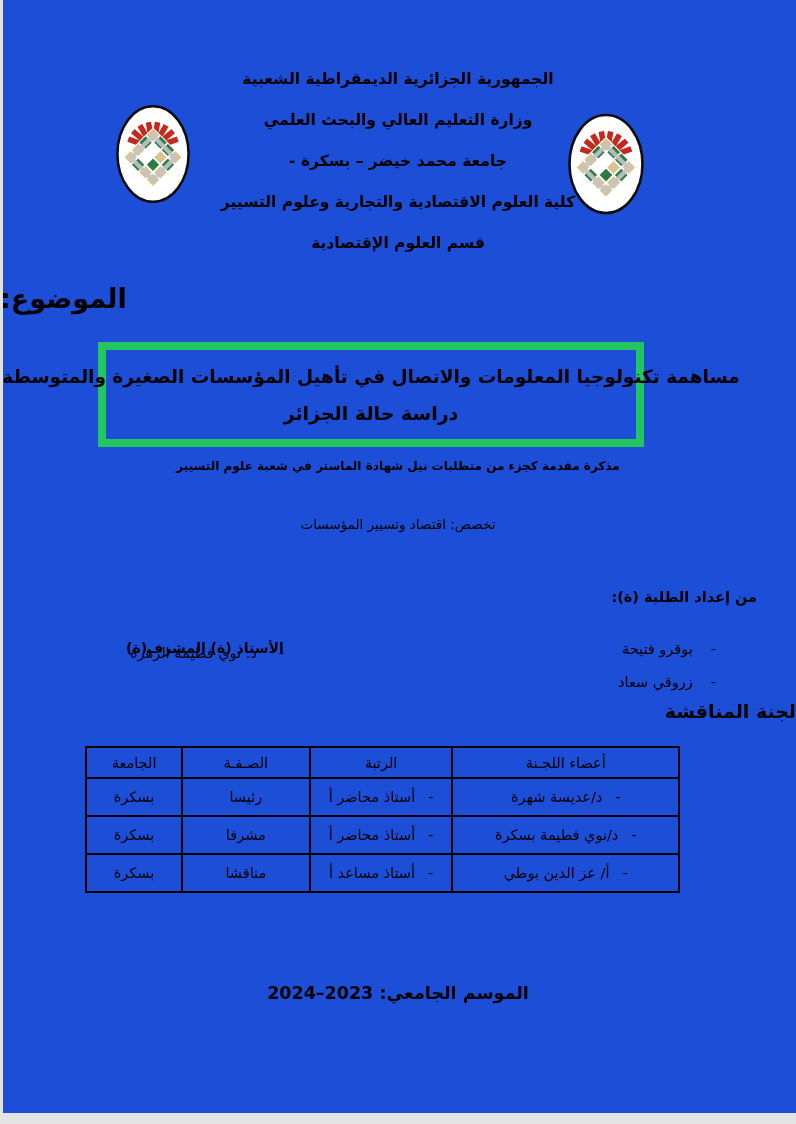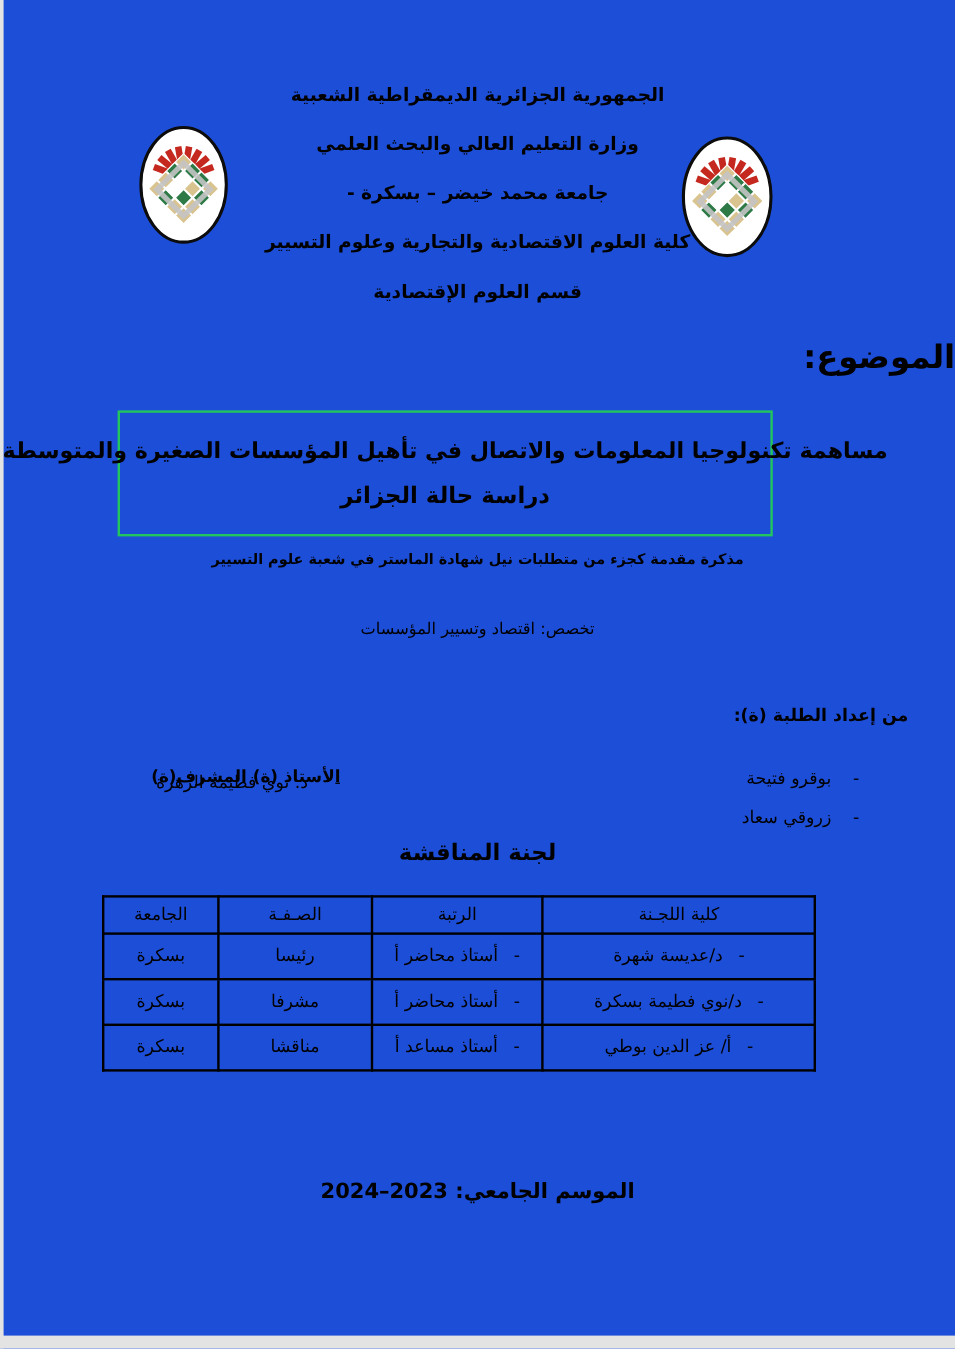--- a/index.html
+++ b/index.html
@@ -13,45 +13,45 @@
   .edge-bottom{ position:absolute; left:0; top:1113px; width:796px; height:11px; background:#e3e3e3; }
 
   .header-block { position:absolute; top:58px; left:0; width:796px; text-align:center; }
   .header-line  { height:41px; display:flex; align-items:center; justify-content:center;
                   font-size:15.5px; font-weight:700; white-space:nowrap; }
 
   .logo { position:absolute; }
   .logo-left  { left:114px; top:103px; }
   .logo-right { left:566px; top:112px; }
 
-  .subject { position:absolute; top:283px; left:0; width:796px; text-align:right;
+  .subject { position:absolute; top:283px; left:0; width:796px; text-align:left;
              font-size:27px; font-weight:700; }
 
   .title-box { position:absolute; left:98px; top:342px; width:546px; height:105px;
-               border:2px solid #22c55e; box-sizing:border-box;
+               border:8px solid #22c55e; box-sizing:border-box;
                display:flex; flex-direction:column; align-items:center; justify-content:center;
                gap:15px; }
   .title-line1 { font-size:18.5px; font-weight:700; white-space:nowrap; }
   .title-line2 { font-size:19px;  font-weight:700; }
 
   .thesis-note { position:absolute; top:459px; left:0; width:796px; text-align:center;
                  font-size:12px; font-weight:700; }
   .specialty   { position:absolute; top:516px; left:0; width:796px; text-align:center;
                  font-size:13.5px; font-weight:400; }
 
   .students-label   { position:absolute; top:589px; right:51px; font-size:14.5px; font-weight:700; }
   .supervisor-label { position:absolute; top:592px; left:126px; font-size:14px; font-weight:700;margin-top:48px; }
 
   .dash-item { position:absolute; display:flex; align-items:center; gap:18px;
                font-size:14.5px; white-space:nowrap; }
   .student-0 { top:641px; right:92px; }
   .student-1 { top:674px; right:92px; }
   .supervisor-0 { top:645px; right:524px; gap:22px; }
 
-  .committee-title { position:absolute; top:700px; left:0; width:796px; text-align:center;
+  .committee-title { position:absolute; top:700px; left:0; width:796px; 
                      font-size:19px; font-weight:700; }
 
   .committee-table { position:absolute; top:746px; left:85px; width:595px;
                      border-collapse:collapse; direction:rtl; table-layout:fixed; }
   .committee-table td, .committee-table th {
       border:2px solid #000; font-size:14.5px; font-weight:400;
       text-align:center; vertical-align:middle; padding:0;
   }
   .committee-table thead tr { height:31px; }
   .committee-table tbody tr { height:38px; }
@@ -175,21 +175,21 @@
 
   <table class="committee-table">
     <colgroup>
       <col style="width:38.2%">
         <col style="width:24.1%">
         <col style="width:21.5%">
         <col style="width:16.2%">
     </colgroup>
     <thead>
       <tr>
-        <td>كلية اللجـنة</td>
+        <td>أعضاء اللجـنة</td>
         <td>الرتبة</td>
         <td>الصـفـة</td>
         <td>الجامعة</td>
       </tr>
     </thead>
     <tbody>
       <tr>
         <td>
             <div class="cell-flex">
           <span>-</span>

